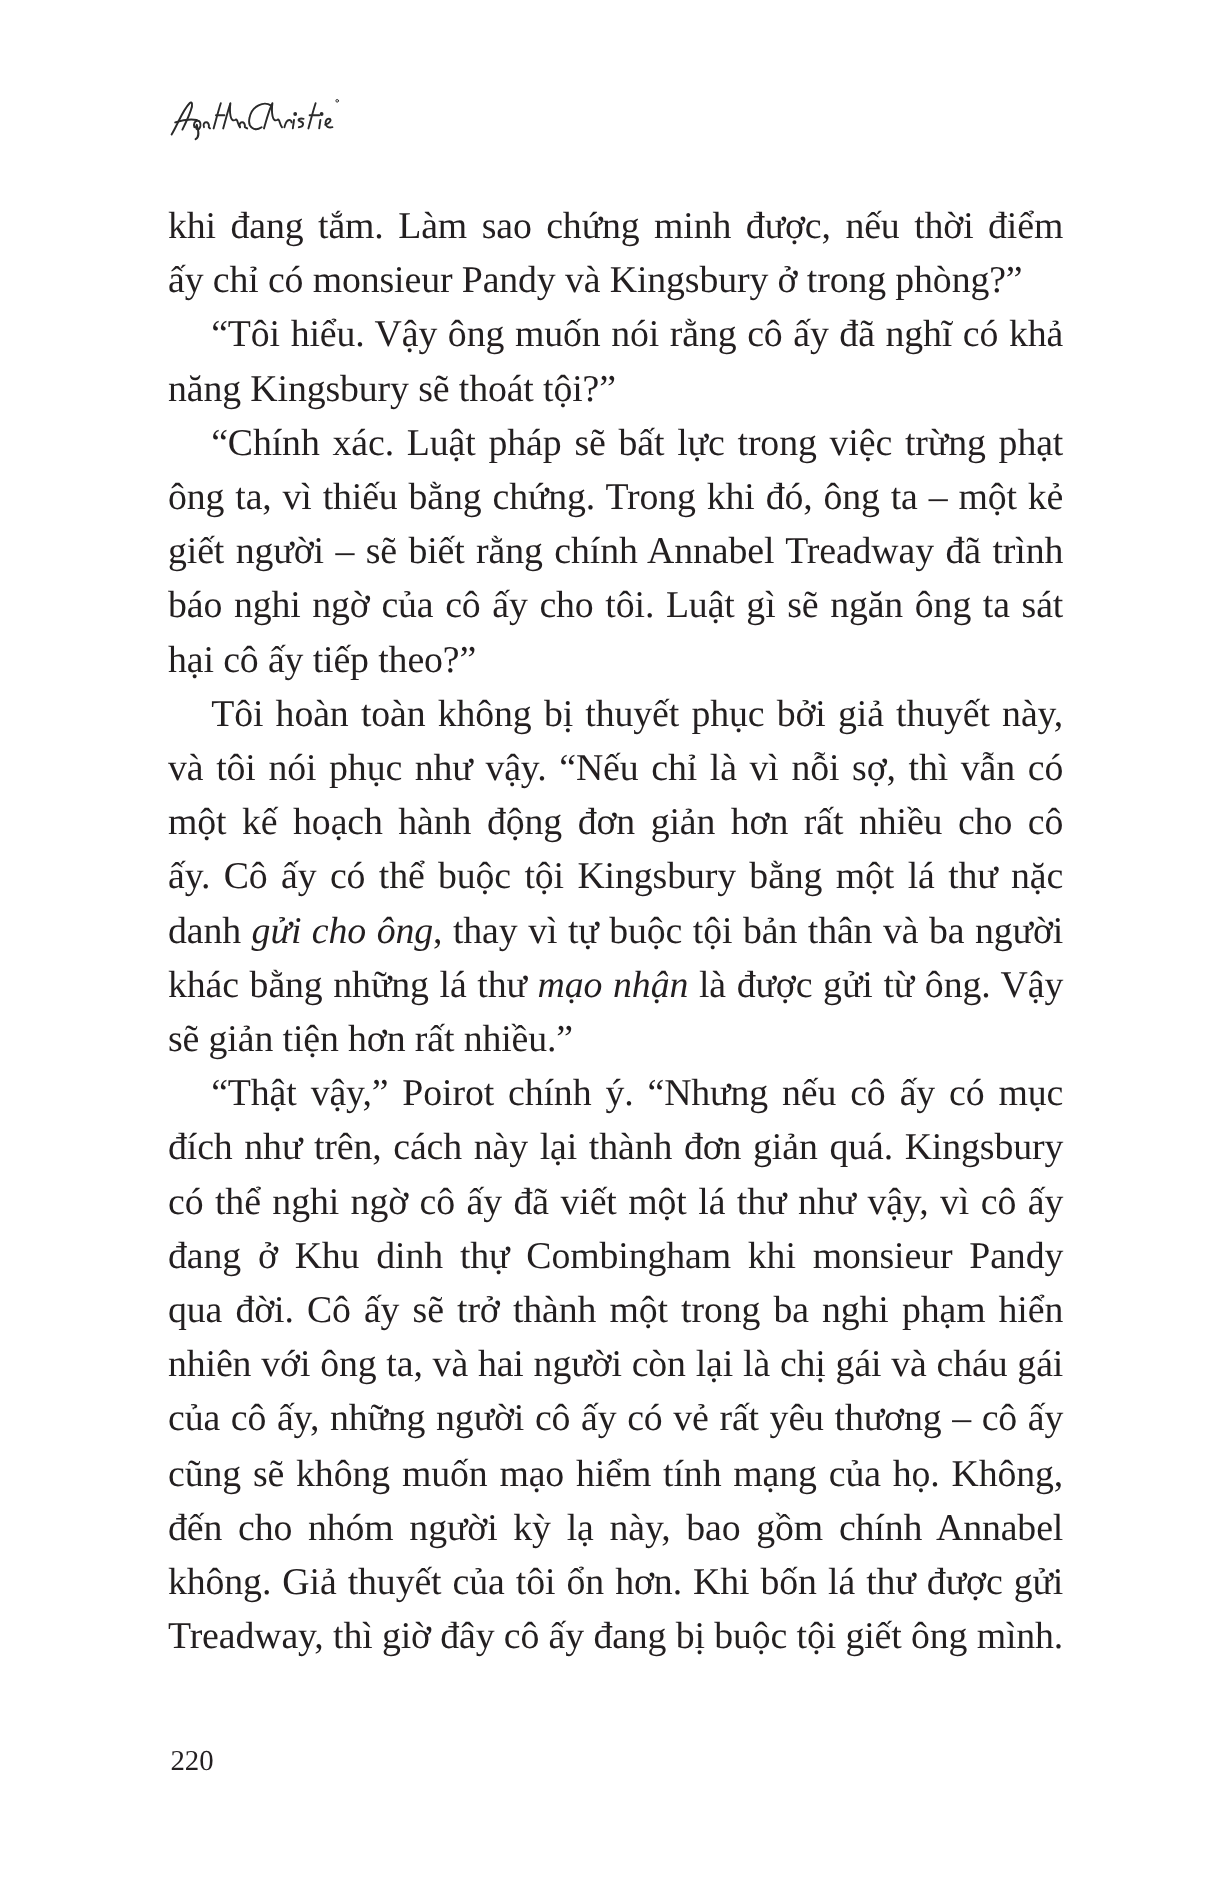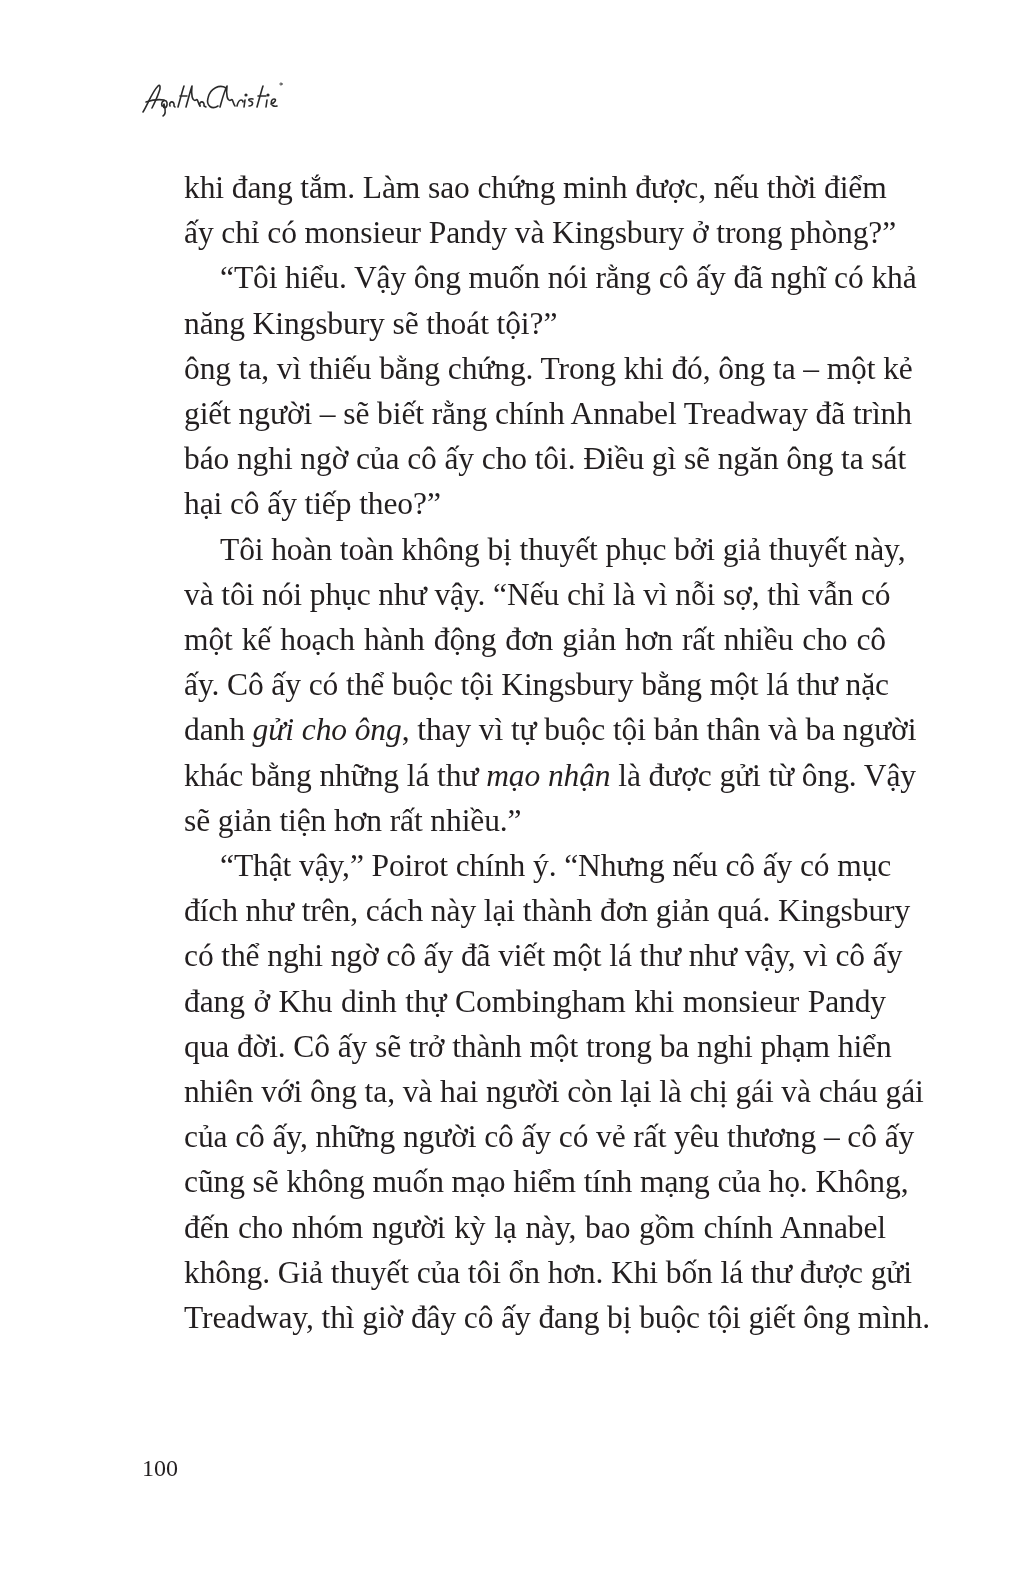--- a/index.html
+++ b/index.html
@@ -31,21 +31,20 @@
     font-family: "Liberation Serif", "DejaVu Serif", serif;
     font-size: 31.5px;
     line-height: 45.2px;
     letter-spacing: -0.1px;
   }
   .line {
     display: block;
     white-space: nowrap;
     text-align: justify;
     text-align-last: justify;
-    margin-left: 44px;
   }
   .line.last {
     text-align-last: left;
   }
   .line.indent {
     padding-left: 36px;
   }
   .line i { }
   .page-number {
     position: absolute;
@@ -89,23 +88,24 @@
 </div>
 
 <div class="body-text">
 
   <span class="line">khi đang tắm. Làm sao chứng minh được, nếu thời điểm</span>
   <span class="line last">ấy chỉ có monsieur Pandy và Kingsbury ở trong phòng?”</span>
 
   <span class="line indent">“Tôi hiểu. Vậy ông muốn nói rằng cô ấy đã nghĩ có khả</span>
   <span class="line last">năng Kingsbury sẽ thoát tội?”</span>
 
+  <span class="line indent">“Chính xác. Luật pháp sẽ bất lực trong việc trừng phạt</span>
   <span class="line">ông ta, vì thiếu bằng chứng. Trong khi đó, ông ta – một kẻ</span>
   <span class="line">giết người – sẽ biết rằng chính Annabel Treadway đã trình</span>
-  <span class="line">báo nghi ngờ của cô ấy cho tôi. Điều gì sẽ ngăn ông ta sát</span>
+  <span class="line">báo nghi ngờ của cô ấy cho tôi. Luật gì sẽ ngăn ông ta sát</span>
   <span class="line last">hại cô ấy tiếp theo?”</span>
 
   <span class="line indent">Tôi hoàn toàn không bị thuyết phục bởi giả thuyết này,</span>
   <span class="line">và tôi nói phục như vậy. “Nếu chỉ là vì nỗi sợ, thì vẫn có</span>
   <span class="line">một kế hoạch hành động đơn giản hơn rất nhiều cho cô</span>
   <span class="line">ấy. Cô ấy có thể buộc tội Kingsbury bằng một lá thư nặc</span>
   <span class="line"><span>danh </span><i>gửi cho ông</i><span>, thay vì tự buộc tội bản thân và ba người</span></span>
   <span class="line"><span>khác bằng những lá thư </span><i>mạo nhận</i><span> là được gửi từ ông. Vậy</span></span>
   <span class="line last">sẽ giản tiện hơn rất nhiều.”</span>
 
@@ -115,13 +115,13 @@
   <span class="line">đang ở Khu dinh thự Combingham khi monsieur Pandy</span>
   <span class="line">qua đời. Cô ấy sẽ trở thành một trong ba nghi phạm hiển</span>
   <span class="line">nhiên với ông ta, và hai người còn lại là chị gái và cháu gái</span>
   <span class="line">của cô ấy, những người cô ấy có vẻ rất yêu thương – cô ấy</span>
   <span class="line">cũng sẽ không muốn mạo hiểm tính mạng của họ. Không,</span>
   <span class="line">đến cho nhóm người kỳ lạ này, bao gồm chính Annabel</span>
   <span class="line">không. Giả thuyết của tôi ổn hơn. Khi bốn lá thư được gửi</span>
   <span class="line">Treadway, thì giờ đây cô ấy đang bị buộc tội giết ông mình.</span>
 </div>
 
-<div class="page-number">100</div>
+<div class="page-number">220</div>
 
 </body></html>

